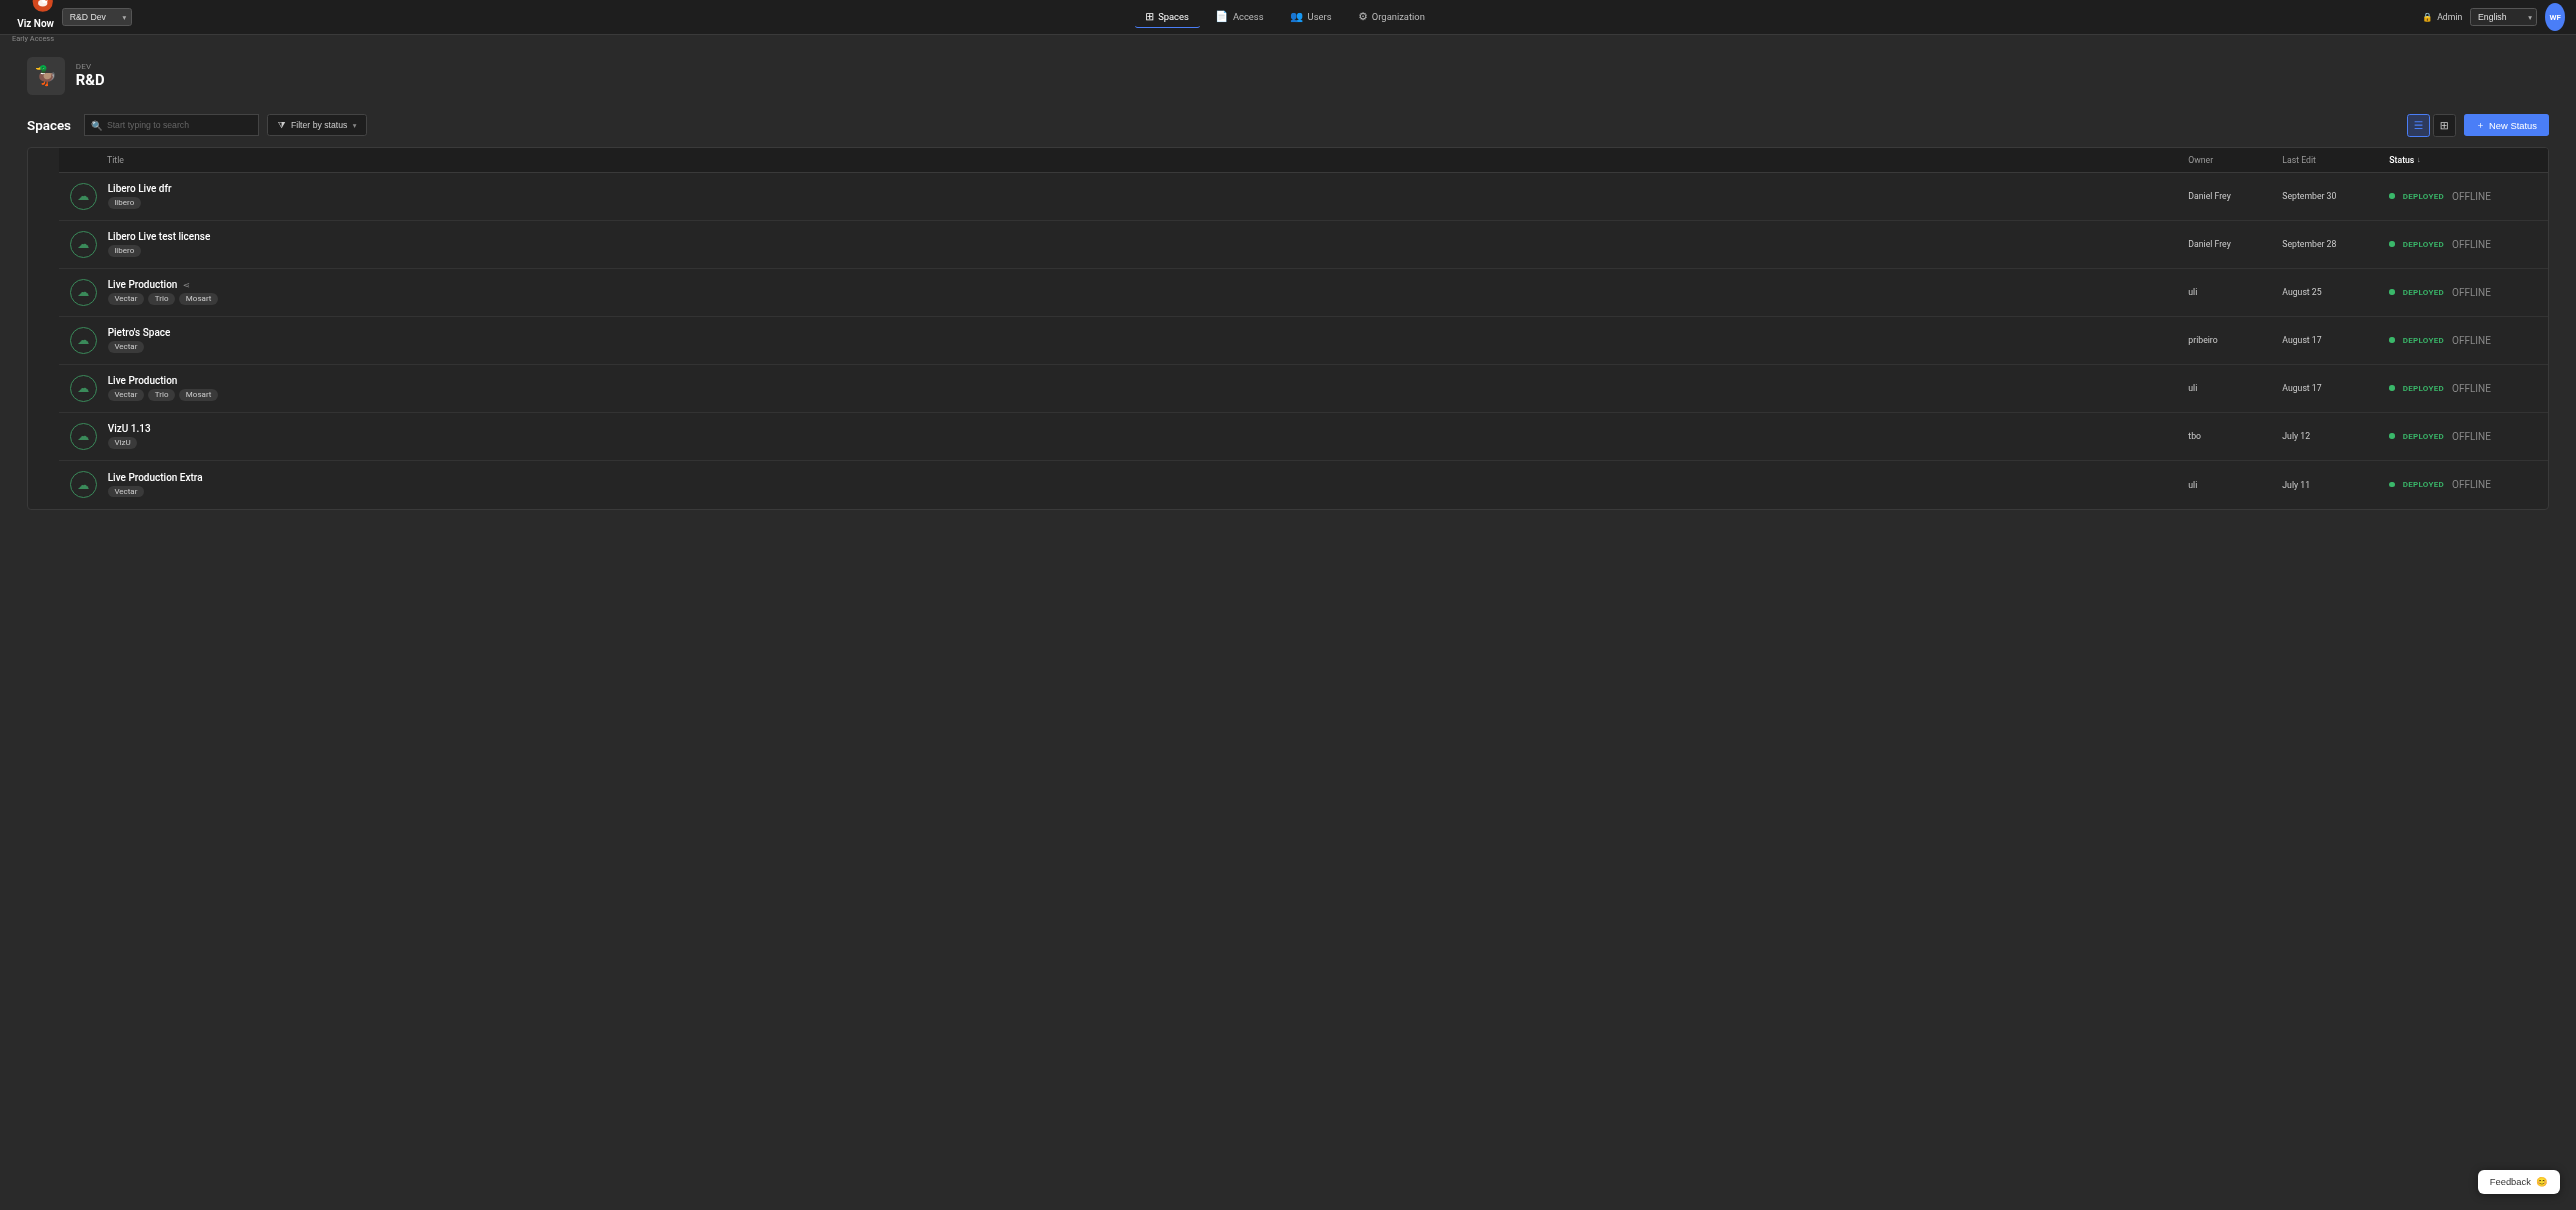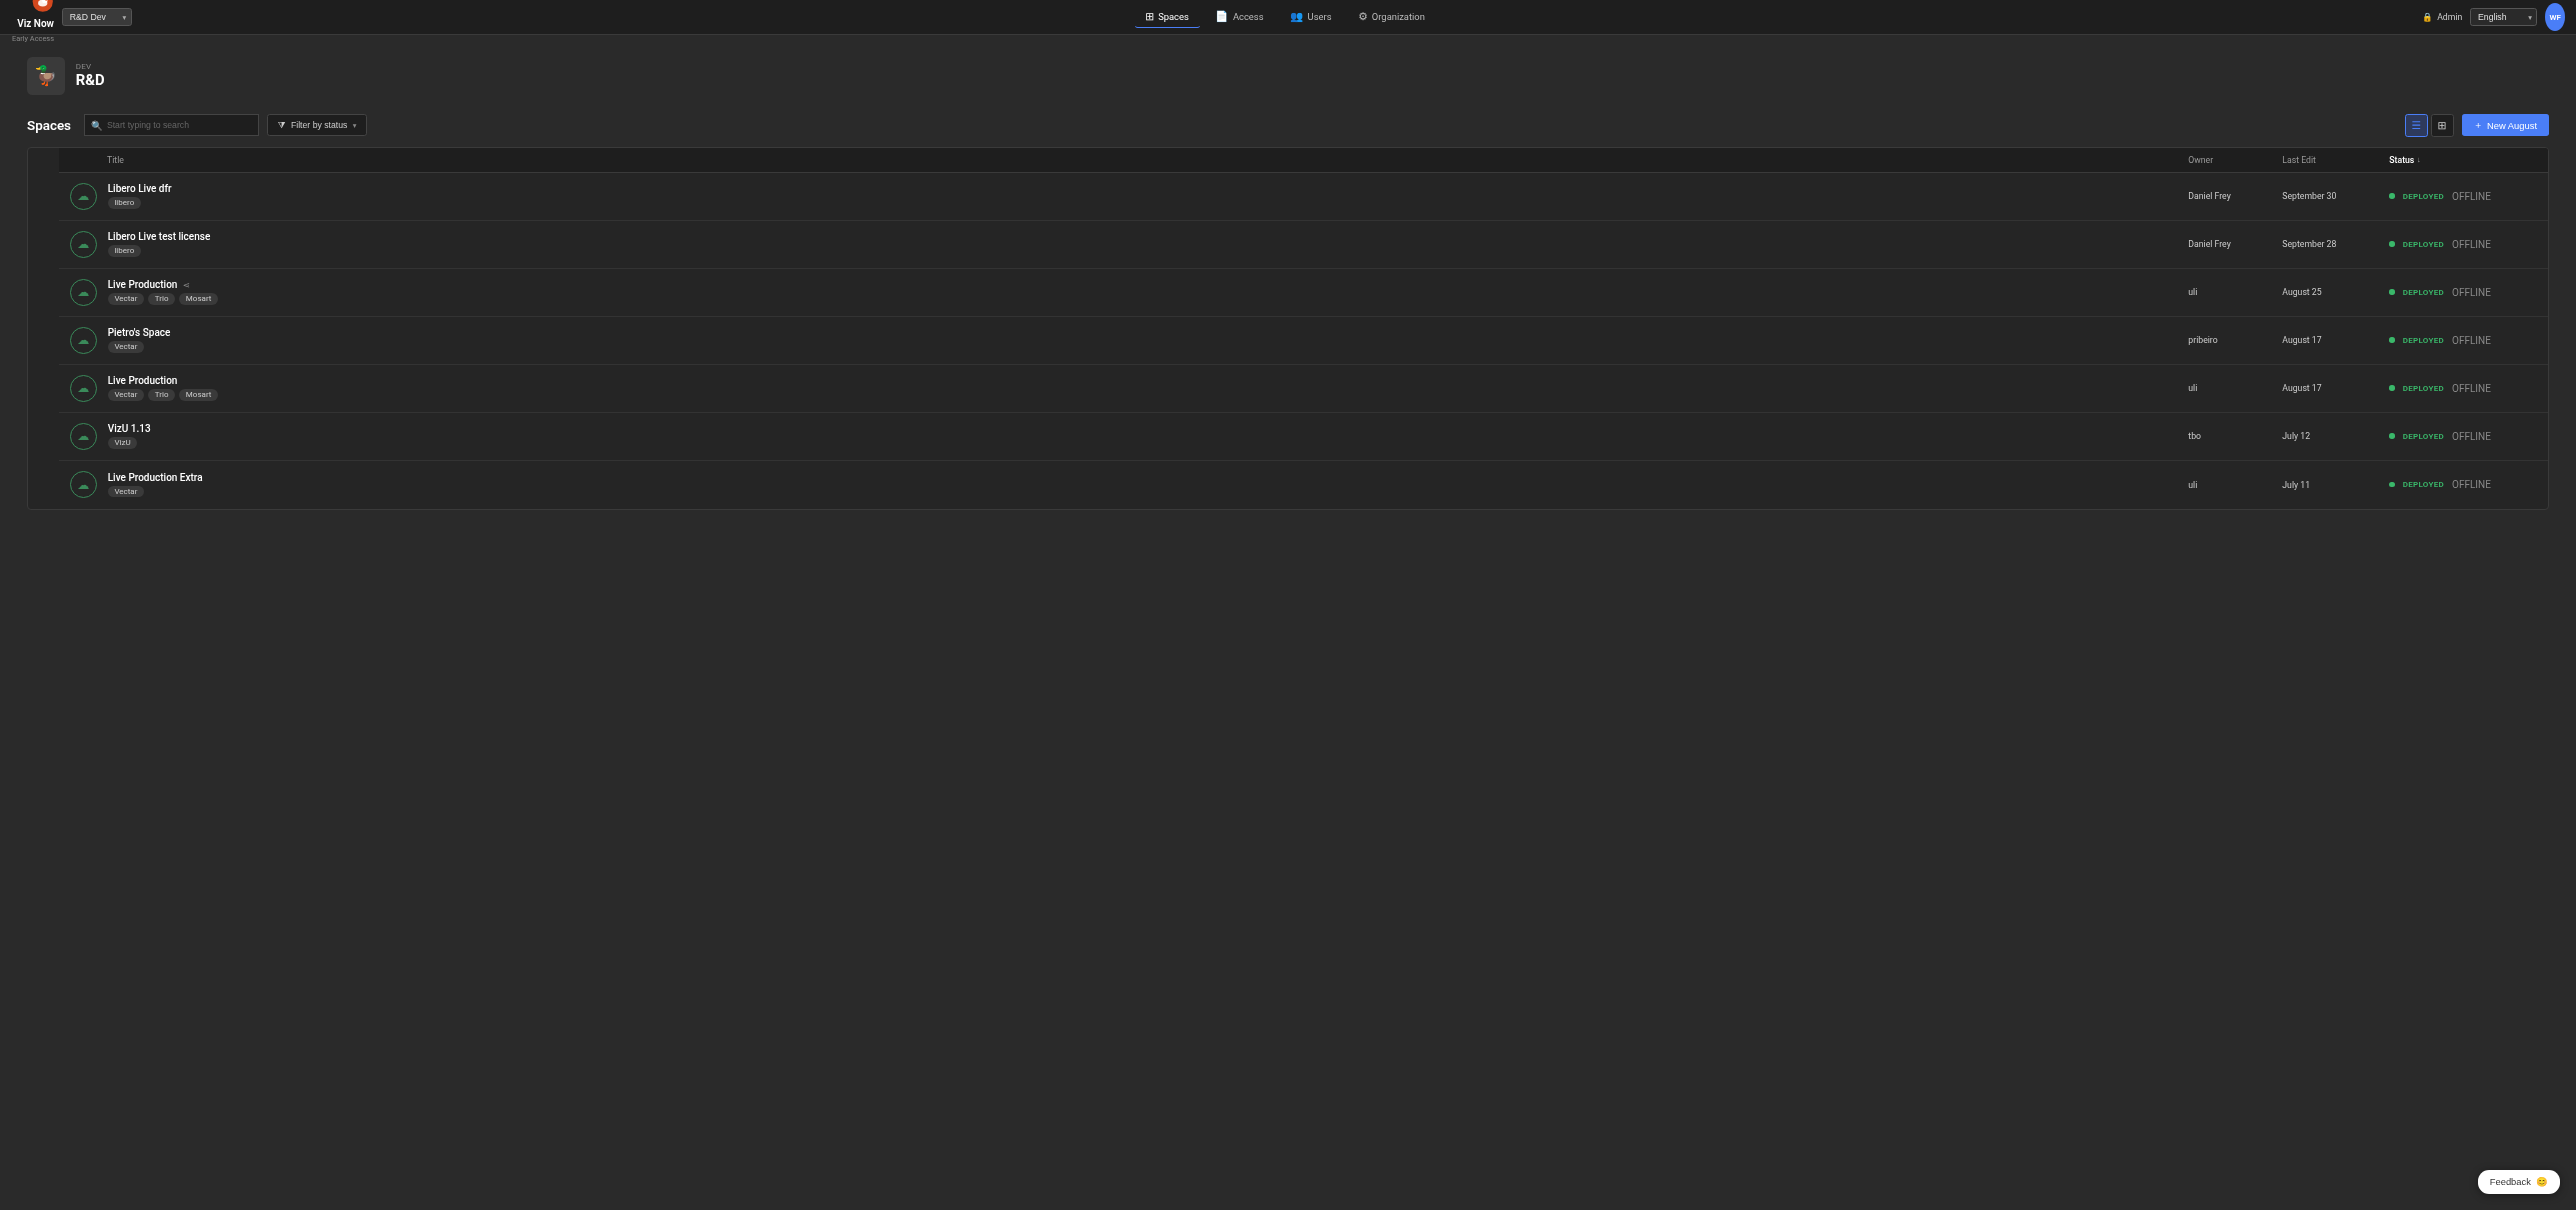--- a/index.html
+++ b/index.html
@@ -377,21 +377,21 @@
     }
 
     
     .feedback-btn {
       position: fixed;
       bottom: 16px;
       right: 16px;
       background: #fff;
       color: #333;
       border: none;
-      border-radius: 11px;
+      border-radius: 6px;
       padding: 6.7px 12px;
       font-size: 9.4px;
       font-weight: 500;
       cursor: pointer;
       display: flex;
       align-items: flex-start;
       gap: 5.4px;
       box-shadow: 0 1.3px 8px rgba(0,0,0,0.4);
     }
   </style>
@@ -479,21 +479,21 @@
       <span class="filter-chevron">▾</span>
     </button>
 
     <div class="view-toggle">
       <button class="view-btn active">☰</button>
       <button class="view-btn">⊞</button>
     </div>
 
     <button class="new-space-btn">
       <span>＋</span>
-      <span>New August</span>
+      <span>New Status</span>
     </button>
   </div>
 
   <div class="spaces-table">
     <div class="table-header">
       <span>Title</span>
       <span>Owner</span>
       <span>Last Edit</span>
       <span class="col-status">
         <span>Status</span>

